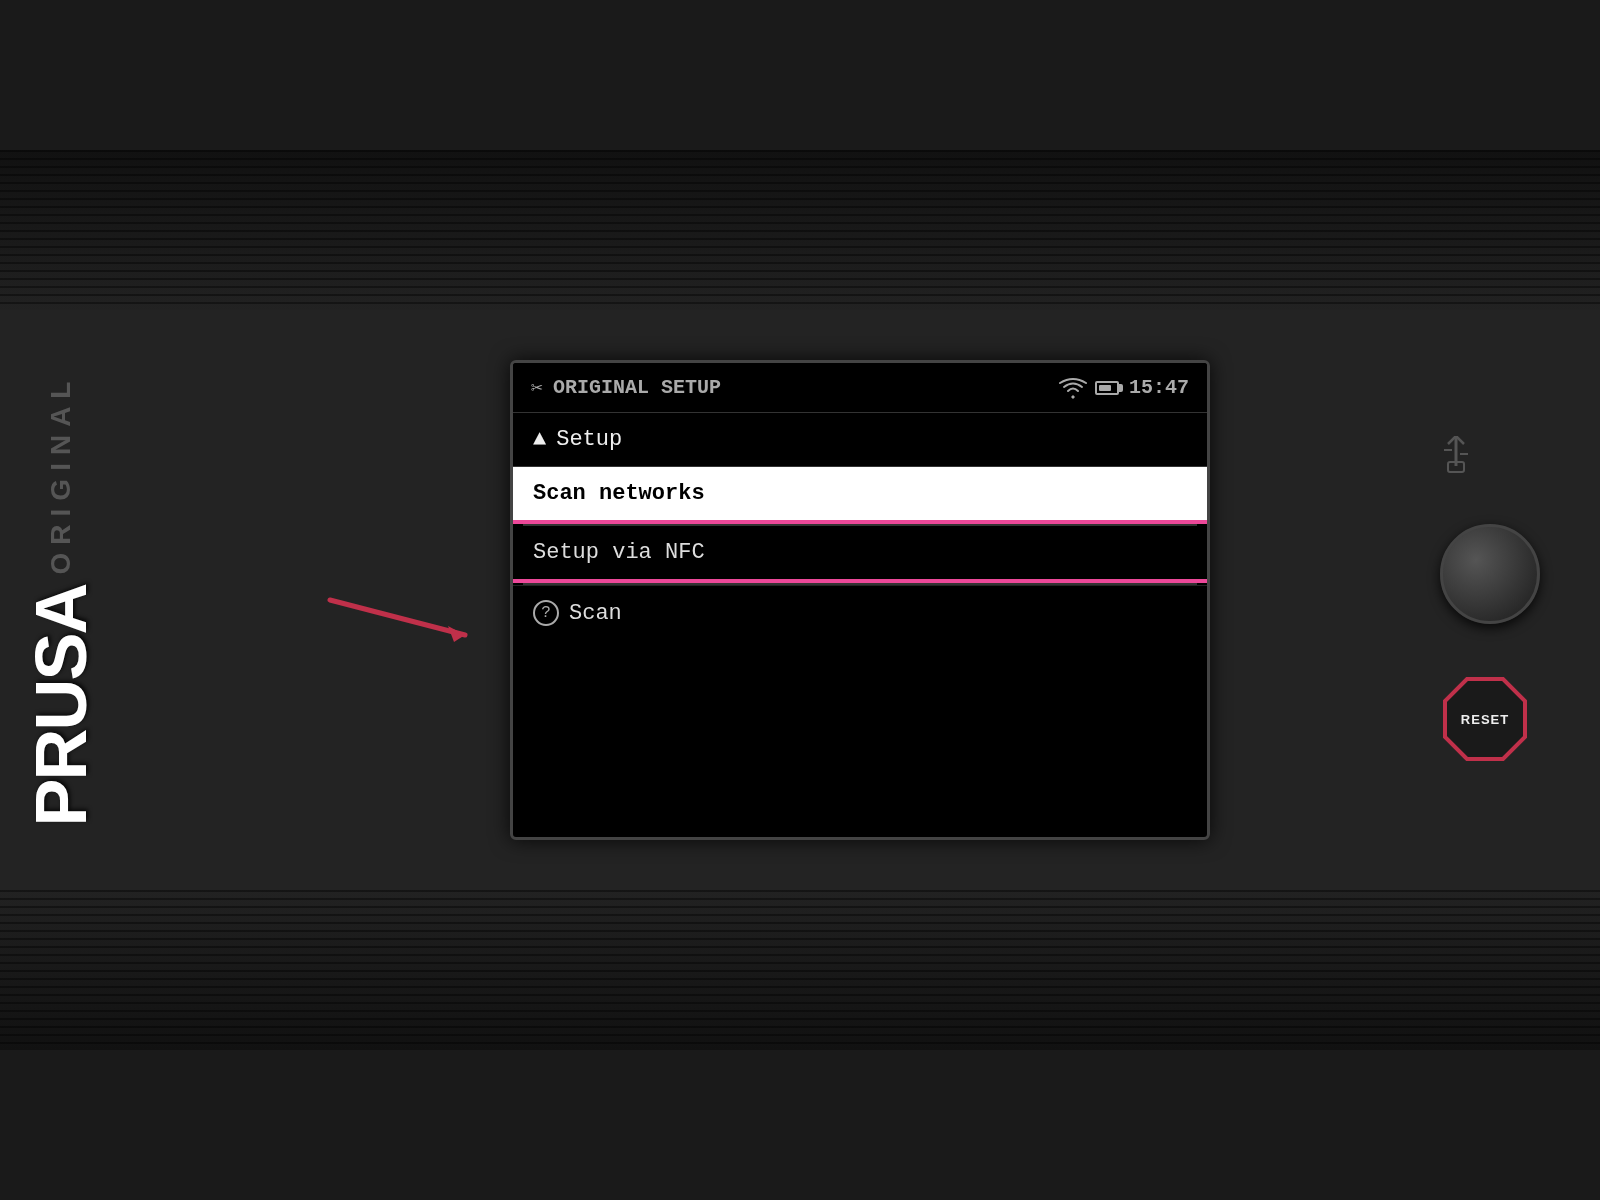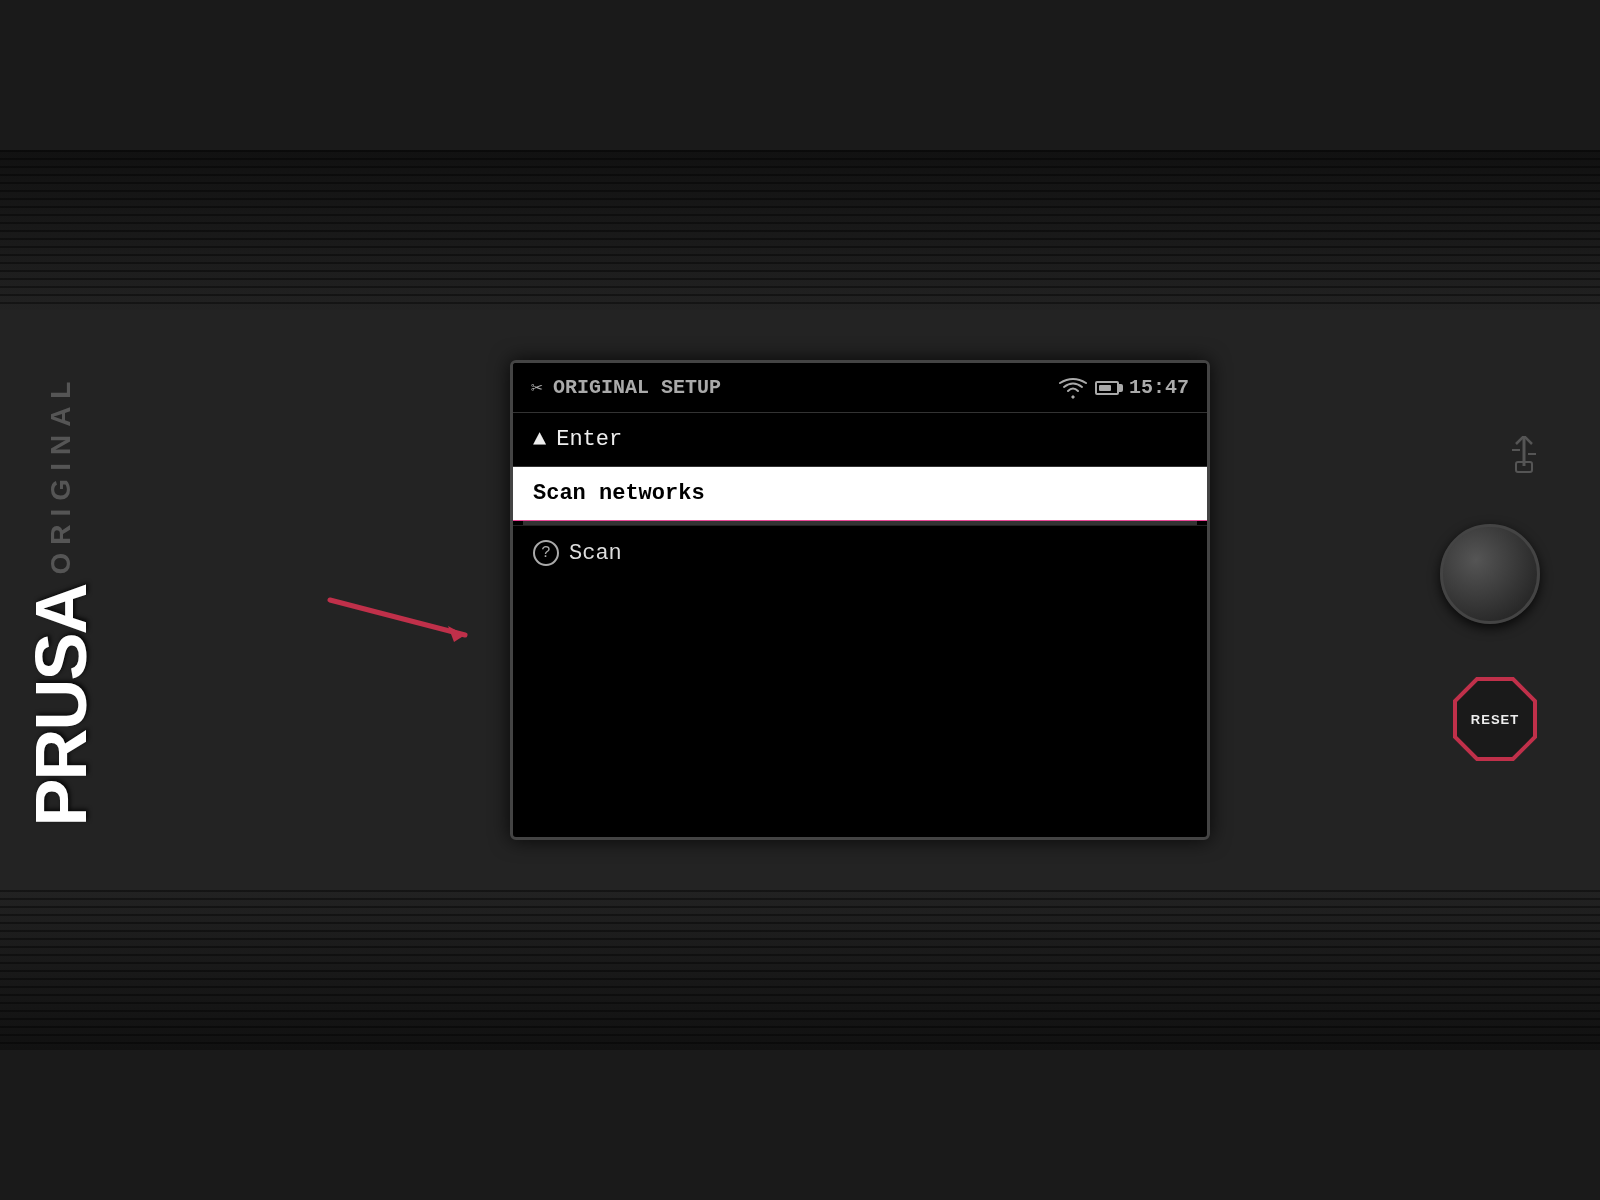--- a/index.html
+++ b/index.html
@@ -180,21 +180,21 @@
 
     .menu-item {
       padding: 14px 20px;
       font-family: 'Courier New', monospace;
       font-size: 22px;
       color: #ddd;
       cursor: pointer;
       display: flex;
       align-items: center;
       gap: 10px;
-      border-bottom: 1px solid #ec4899;
+      border-bottom: 4px solid #ec4899;
     }
 
     .menu-item.return-item {
       color: #eee;
       border-bottom: 1px solid #333;
     }
 
     .menu-item.selected {
       background: #fff;
       color: #000;
@@ -208,21 +208,21 @@
 
     
     .right-controls {
       position: absolute;
       right: 60px;
       top: 50%;
       transform: translateY(-50%);
       z-index: 3;
       display: flex;
       flex-direction: column;
-      align-items: flex-end;
+      align-items: flex-start;
       gap: 30px;
     }
 
     .knob {
       width: 100px;
       height: 100px;
       background: radial-gradient(circle at 35% 35%, #555, #1a1a1a);
       border-radius: 50%;
       border: 3px solid #444;
       box-shadow: 0 4px 12px rgba(0,0,0,0.8);
@@ -317,32 +317,35 @@
             <div class="battery-fill"></div>
           </div>
           <span style="font-family:'Courier New',monospace;font-size:20px;color:#aaa;">15:47</span>
         </div>
       </div>
 
       <div class="screen-content">
 
         <div class="menu-item return-item">
           <span>▲</span>
-          <span>Enter</span>
+          <span>Setup</span>
         </div>
 
         <div class="menu-item selected">
           <span>Scan networks</span>
         </div>
 
         <div class="menu-divider"></div>
 
 
         <div class="menu-divider"></div>
 
+        <div class="menu-item">
+          <span>Setup via NFC</span>
+        </div>
 
         <div class="menu-divider"></div>
 
 
         <div class="menu-divider"></div>
 
         <div class="menu-item help-item">
           <span style="border:2px solid #aaa;border-radius:50%;width:26px;height:26px;display:inline-flex;align-items:center;justify-content:center;font-size:16px;color:#aaa;">?</span>
           <span>Scan</span>
         </div>

